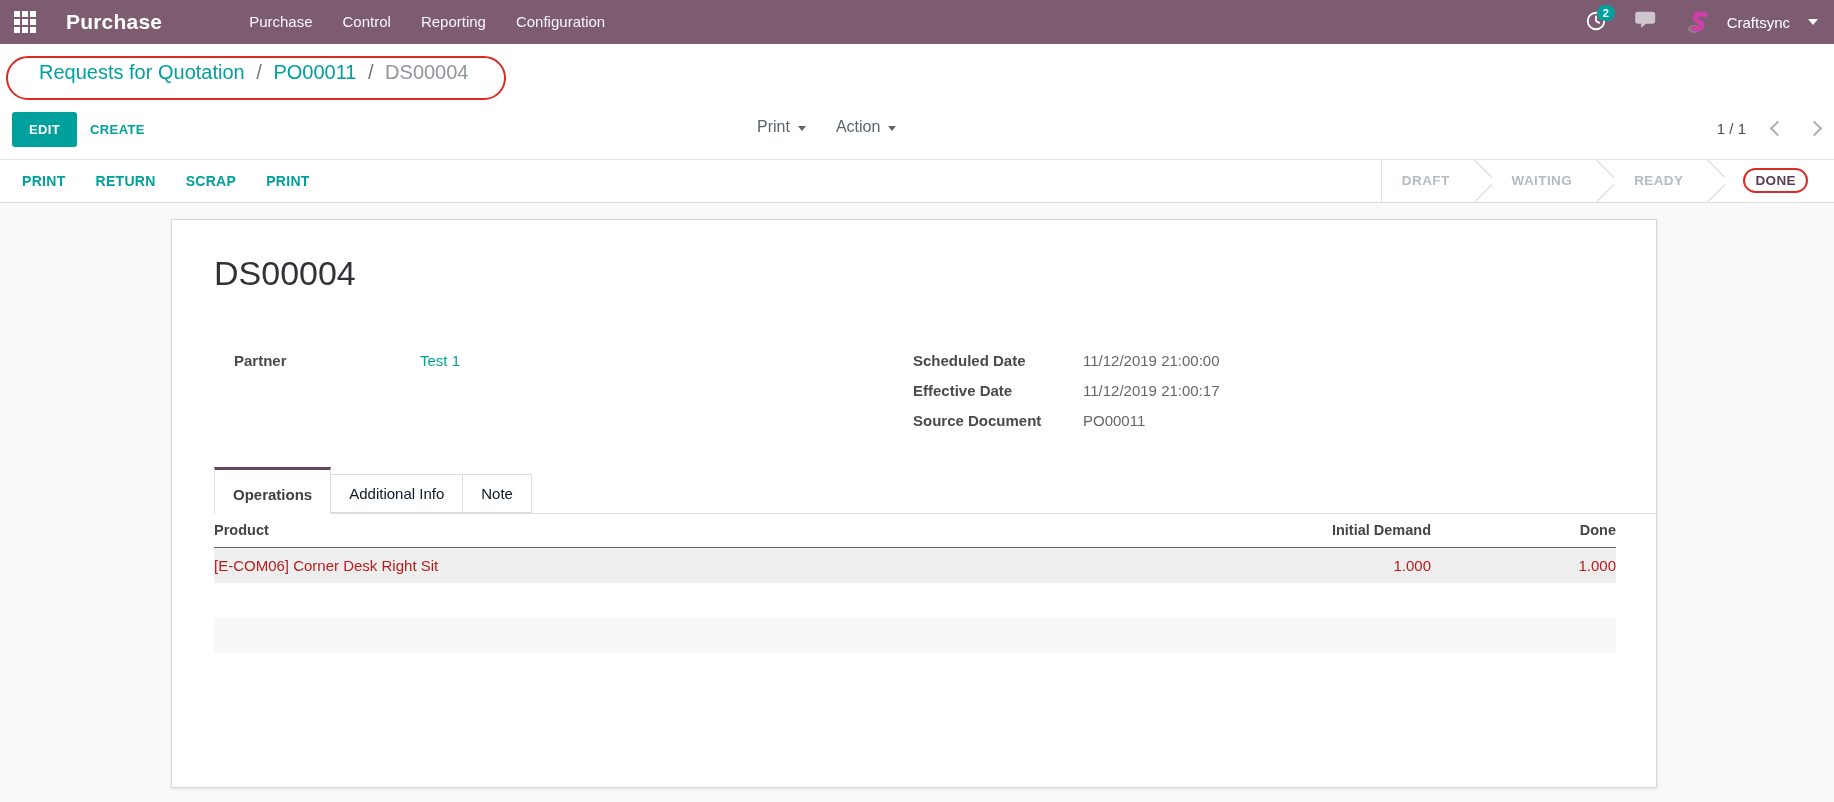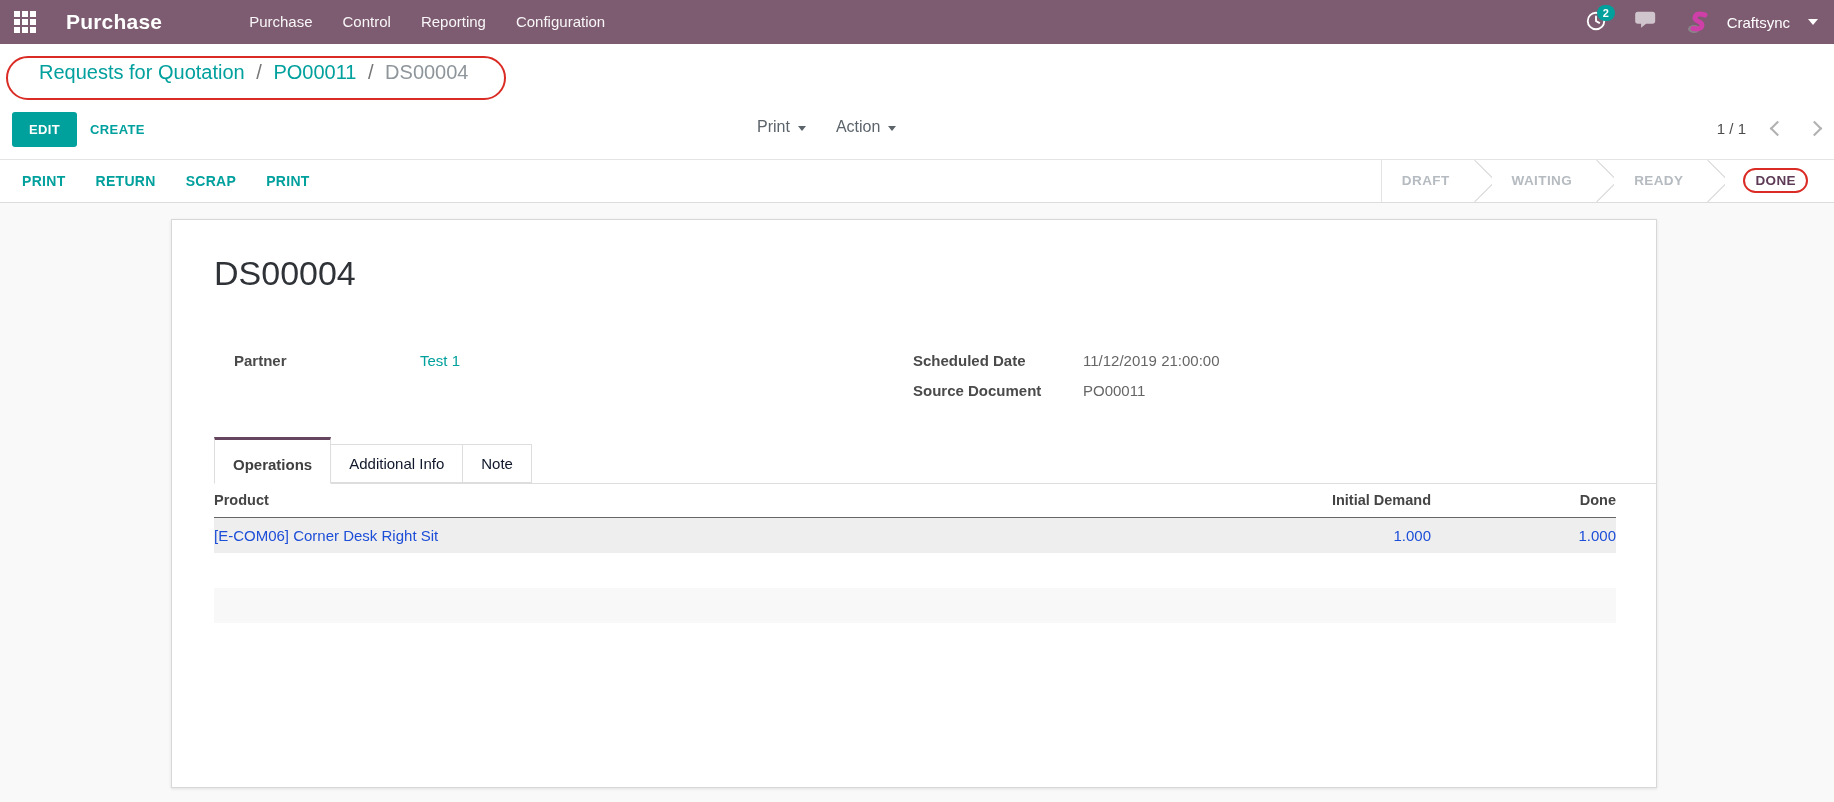--- a/index.html
+++ b/index.html
@@ -68,21 +68,21 @@
 
   .tabstrip { display:flex; align-items:flex-end; border-bottom:1px solid #ddd; margin-top:36px; height:42px; width:1443px; }
   .tab { border:1px solid #ddd; background:#fff; padding:10px 18px; font-size:15px; color:#0f172a; margin-right:-1px; cursor:pointer; }
   .tab.active { border-top:3px solid #66455f; padding-top:16px; color:#404040; margin-bottom:-1px; border-bottom:1px solid #fff; position:relative; z-index:2;font-weight:bold; }
 
   .otable { width:1402px; margin-top:8px; }
   .thead { display:flex; font-weight:bold; color:#454545; font-size:14.5px; padding-bottom:9px; border-bottom:1px solid #666; }
   .c-prod { flex:1; text-align:left; }
   .c-init { width:230px; text-align:right; }
   .c-done { width:185px; text-align:right; }
-  .trow { display:flex; align-items:center; height:35px; background:#eeeeee; color:#1d4ed8; font-size:15px; cursor:pointer; }
+  .trow { display:flex; align-items:center; height:35px; background:#eeeeee; color:#b91c1c; font-size:15px; cursor:pointer; }
   .stripe-row { height:35px; background:#f8f8f8; width:1402px; margin-top:35px; }
 </style>
 </head>
 <body>
 
 <div id="app">
 
   <div class="navbar">
     <div class="apps-icon">
       <span></span>
@@ -193,20 +193,24 @@
             <span class="flabel">Partner</span>
             <span class="fvalue-link">Test 1</span>
           </div>
         </div>
         <div class="fgroup-right">
           <div class="frow">
             <span class="flabel">Scheduled Date</span>
             <span class="fvalue">11/12/2019 21:00:00</span>
           </div>
           <div class="frow">
+            <span class="flabel">Effective Date</span>
+            <span class="fvalue">11/12/2019 21:00:17</span>
+          </div>
+          <div class="frow">
             <span class="flabel">Source Document</span>
             <span class="fvalue">PO00011</span>
           </div>
         </div>
       </div>
 
       <div class="tabstrip">
         <div class="tab active">Operations</div>
         <div class="tab">Additional Info</div>
         <div class="tab">Note</div>

